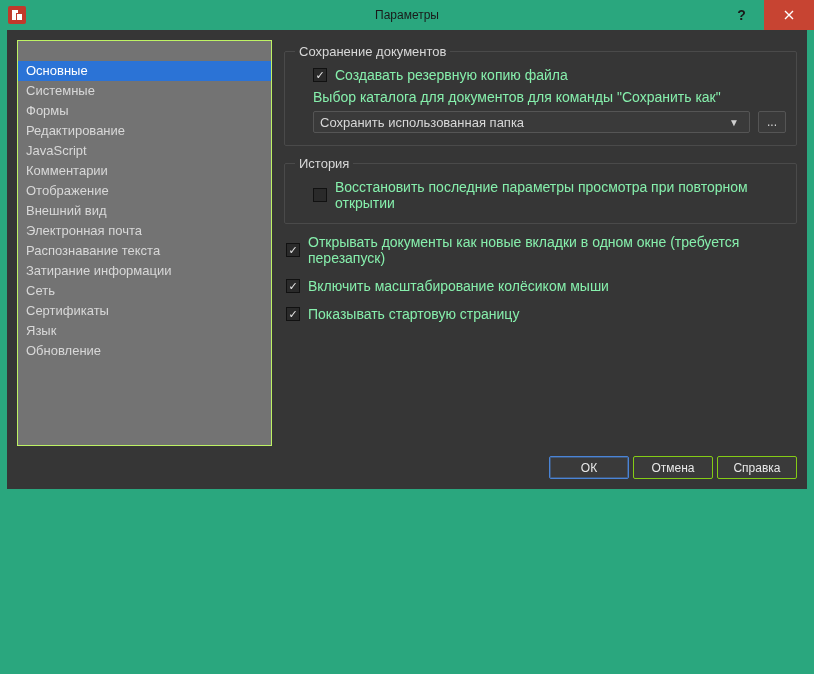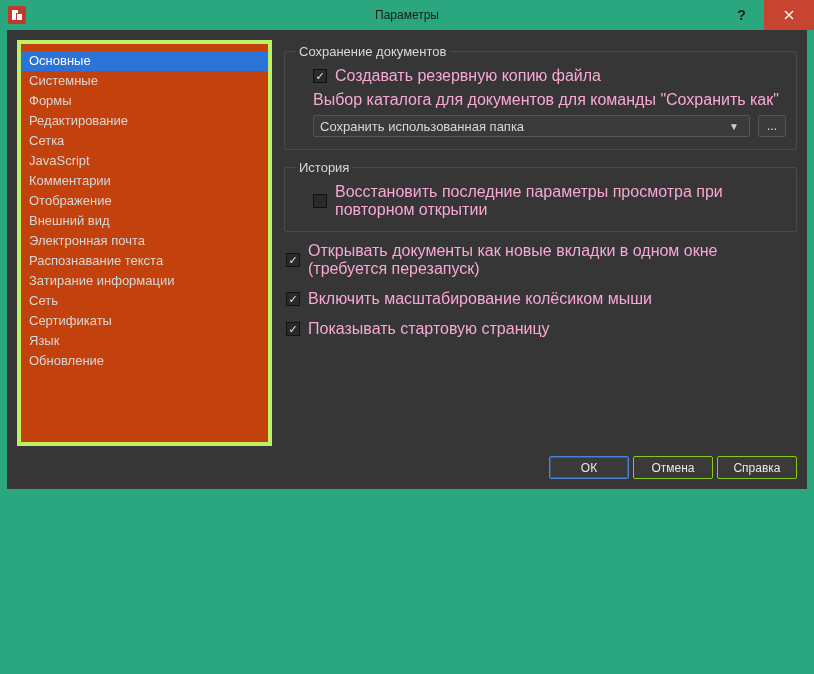--- a/index.html
+++ b/index.html
@@ -62,24 +62,24 @@
 
   .content-row {
     flex: 1;
     display: flex;
     gap: 12px;
     min-height: 0;
   }
 
   .sidebar {
     width: 255px;
-    background: #c2410c;
-    border: 4px solid #bef264;
+    background: #737373;
+    border: 1px solid #bef264;
     overflow: auto;
-    padding: 7px 0;
+    padding: 20px 0;
   }
   .sidebar-item {
     padding: 1px 8px;
     font-size: 13px;
     color: #d8d8d8;
     line-height: 18px;
     cursor: default;
   }
   .sidebar-item.selected {
     background: #2b73d6;
@@ -119,21 +119,21 @@
     display: inline-flex; align-items: center; justify-content: center;
     flex-shrink: 0;
   }
   .checkbox.checked::after {
     content: "✓";
     font-size: 11px;
     color: #e8e8e8;
     line-height: 1;
   }
 
-  .field-label { font-size: 16px; color: #f9a8d4; }
+  .field-label { font-size: 14px; color: #86efac; }
 
   .select {
     flex: 1;
     height: 22px;
     background: #3a3a3a;
     border: 1px solid #555;
     border-radius: 2px;
     display: flex; align-items: center;
     padding: 0 6px;
     color: #d8d8d8;
@@ -209,21 +209,20 @@
   </div>
 
   <div class="client">
     <div class="content-row">
 
       <div class="sidebar" id="sidebar">
           <div class="sidebar-item selected">Основные</div>
           <div class="sidebar-item">Системные</div>
           <div class="sidebar-item">Формы</div>
           <div class="sidebar-item">Редактирование</div>
-          <div class="sidebar-item">Сетка</div>
           <div class="sidebar-item">JavaScript</div>
           <div class="sidebar-item">Комментарии</div>
           <div class="sidebar-item">Отображение</div>
           <div class="sidebar-item">Внешний вид</div>
           <div class="sidebar-item">Электронная почта</div>
           <div class="sidebar-item">Распознавание текста</div>
           <div class="sidebar-item">Затирание информации</div>
           <div class="sidebar-item">Сеть</div>
           <div class="sidebar-item">Сертификаты</div>
           <div class="sidebar-item">Язык</div>

